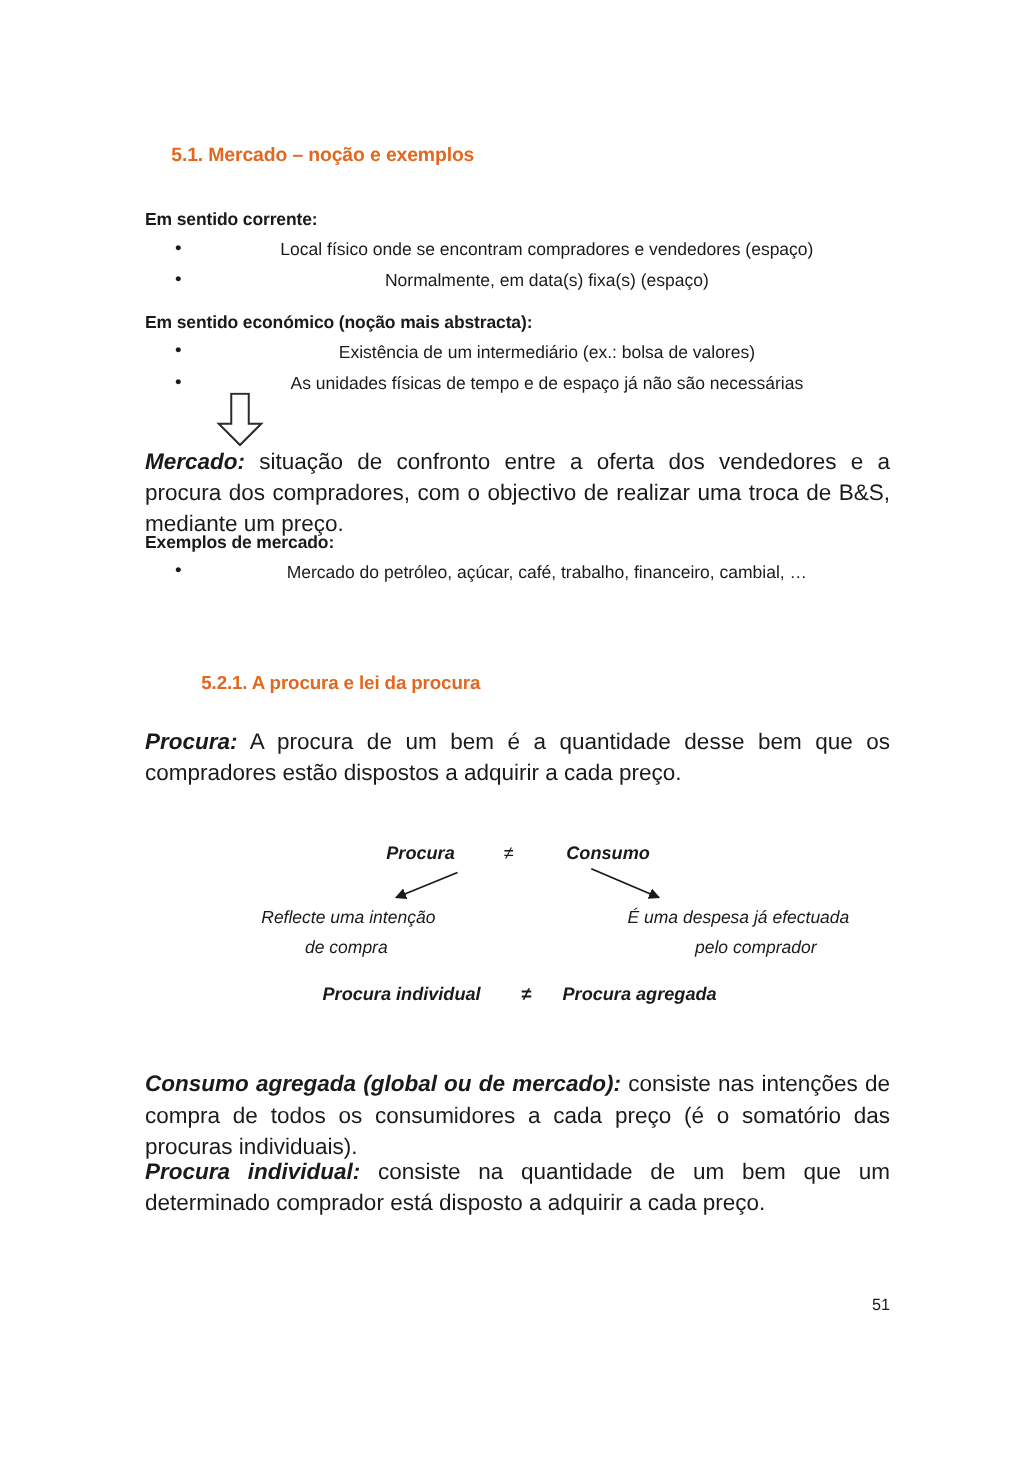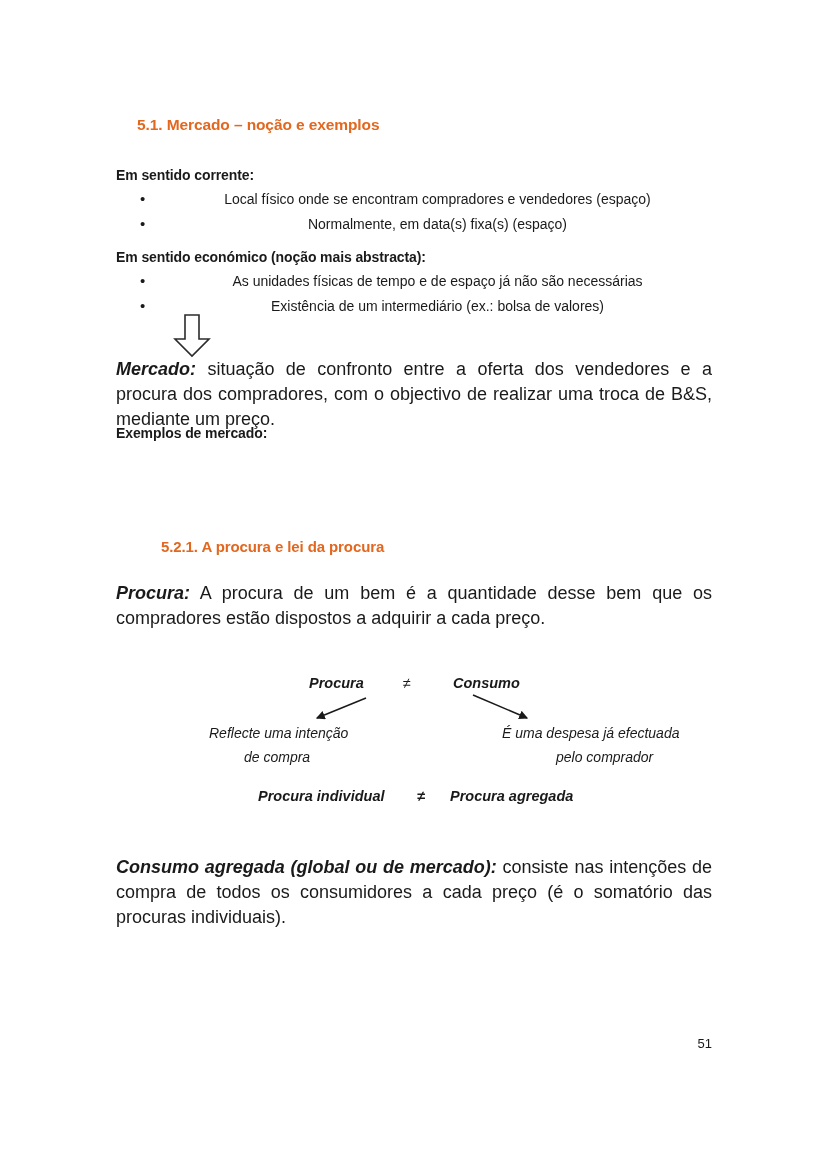--- a/index.html
+++ b/index.html
@@ -170,37 +170,42 @@
       <li>Local físico onde se encontram compradores e vendedores (espaço)</li>
       <li>Normalmente, em data(s) fixa(s) (espaço)</li>
     </ul>
   </div>
 
   <div class="content" style="top:249px;">
     <div class="lead">Em sentido económico (noção mais abstracta):</div>
   </div>
   <div class="content" style="top:269px;">
     <ul class="bl">
+      <li>Existência de um intermediário (ex.: bolsa de valores)</li>
       <li>As unidades físicas de tempo e de espaço já não são necessárias</li>
-      <li>Existência de um intermediário (ex.: bolsa de valores)</li>
     </ul>
   </div>
 
   <div class="blockarrow">
     <svg width="42" height="44" viewBox="0 0 42 44" xmlns="http://www.w3.org/2000/svg">
       <polygon points="14,1 28,1 28,25 38,25 21,42 4,25 14,25" fill="#ffffff" stroke="#2b2b2b" stroke-width="1.6" stroke-linejoin="miter"></polygon>
     </svg>
   </div>
 
   <div class="content" style="top:357px;">
     <p class="para"><span class="term">Mercado:</span><span> situação de confronto entre a oferta dos vendedores e a procura dos compradores, com o objectivo de realizar uma troca de B&amp;S, mediante um preço.</span></p>
   </div>
 
   <div class="content" style="top:425px;">
     <div class="lead">Exemplos de mercado:</div>
+  </div>
+  <div class="content" style="top:445px;">
+    <ul class="bl">
+      <li>Mercado do petróleo, açúcar, café, trabalho, financeiro, cambial, …</li>
+    </ul>
   </div>
 
 
   <div class="content" style="top:538px;">
     <h3 class="h-sec lvl3">5.2.1. A procura e lei da procura</h3>
   </div>
 
   <div class="content" style="top:581px;">
     <p class="para"><span class="term">Procura:</span><span> A procura de um bem é a quantidade desse bem que os compradores estão dispostos a adquirir a cada preço.</span></p>
   </div>
@@ -235,16 +240,19 @@
       <span style="left:142px; top:0;">Procura individual</span>
       <span style="left:301px; top:0;">≠</span>
       <span style="left:334px; top:0;">Procura agregada</span>
     </div>
   </div>
 
   <div class="content" style="top:855px;">
     <p class="para"><span class="term">Consumo agregada (global ou de mercado):</span><span> consiste nas intenções de compra de todos os consumidores a cada preço (é o somatório das procuras individuais).</span></p>
   </div>
 
+  <div class="content" style="top:925px;">
+    <p class="para"><span class="term">Procura individual:</span><span> consiste na quantidade de um bem que um determinado comprador está disposto a adquirir a cada preço.</span></p>
+  </div>
 
   <div class="pageno">51</div>
 
 </div>
 
 </body></html>

